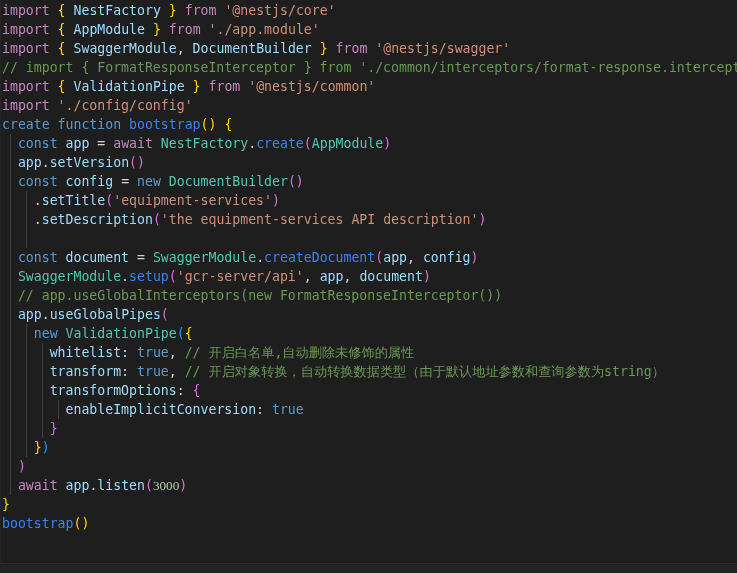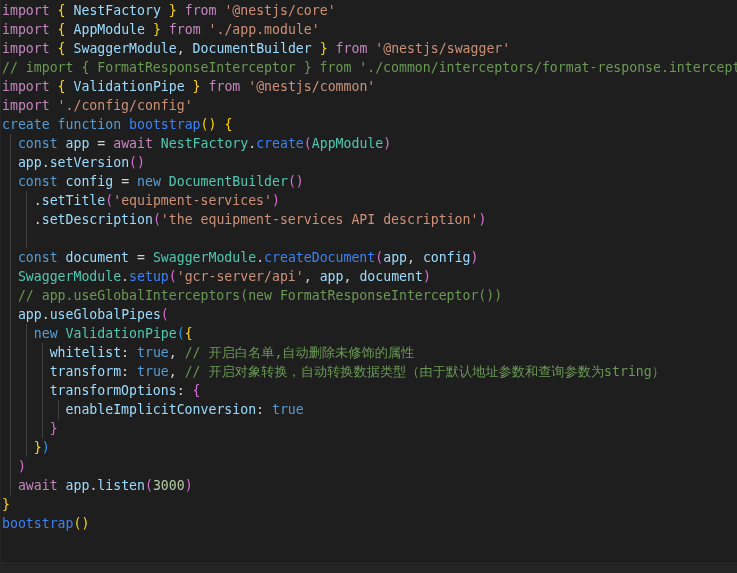--- a/index.html
+++ b/index.html
@@ -54,21 +54,21 @@
   }
   .code-text { position: relative; }
 
   
   .t-keyword    { color: #c586c0; }  
   .t-control    { color: #569cd6; }  
   .t-ident      { color: #9cdcfe; }  
   .t-class      { color: #4ec9b0; }  
   .t-func       { color: #3b82f6; }  
   .t-string     { color: #ce9178; }  
-  .t-number     { color: #b5cea8; }  
+  .t-number     { color: #b5cea8; font-family: Liberation Serif, serif; }  
   .t-comment    { color: #6a9955; }  
   .t-plain      { color: #d4d4d4; }
   .t-br-y       { color: #ffd700; }  
   .t-br-m       { color: #da70d6; }  
   .t-br-b       { color: #179fff; }  
 
   
   #h-scrollbar {
     position: absolute;
     left: 0;

